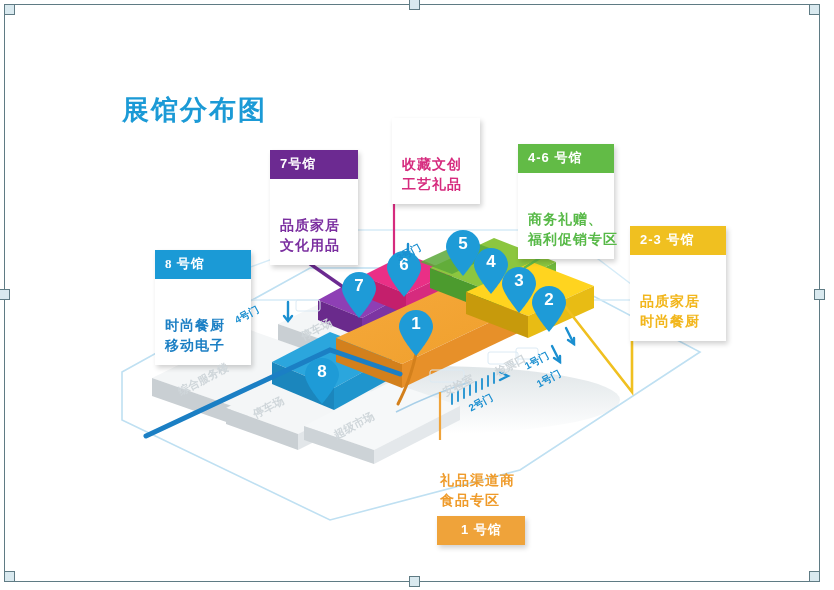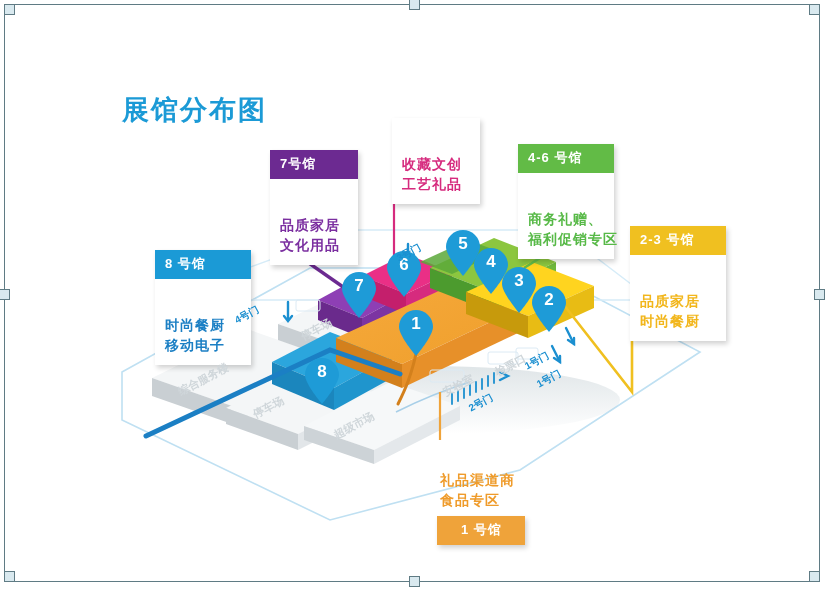--- a/index.html
+++ b/index.html
@@ -40,21 +40,21 @@
 
   #card45{left:518px;top:144px;width:96px;}
   #card45 .hdr{background:#62bb46;}
   #card45 .body{color:#57b947;}
 
   #card23{left:630px;top:226px;width:96px;}
   #card23 .hdr{background:#f0c020;}
   #card23 .body{color:#f2b61b;}
 
   #card8{left:155px;top:250px;width:96px;}
-  #card8 .hdr{background:#1b9ad6;}
+  #card8 .hdr{background:#1b9ad6;font-family:Liberation Serif, serif;}
   #card8 .body{color:#1b7fc4;}
 
   
   #card1{left:437px;top:442px;width:88px;background:transparent;box-shadow:none;}
   #card1 .body{color:#ef9b2a;padding:0 0 6px 3px;}
   #card1 .hdr{background:#efa33a;box-shadow:2px 3px 5px rgba(0,0,0,.18);padding-left:24px;}
 
   
   .pin{position:absolute;width:38px;height:46px;}
   .pin .num{position:absolute;left:0;top:4px;width:38px;text-align:center;

